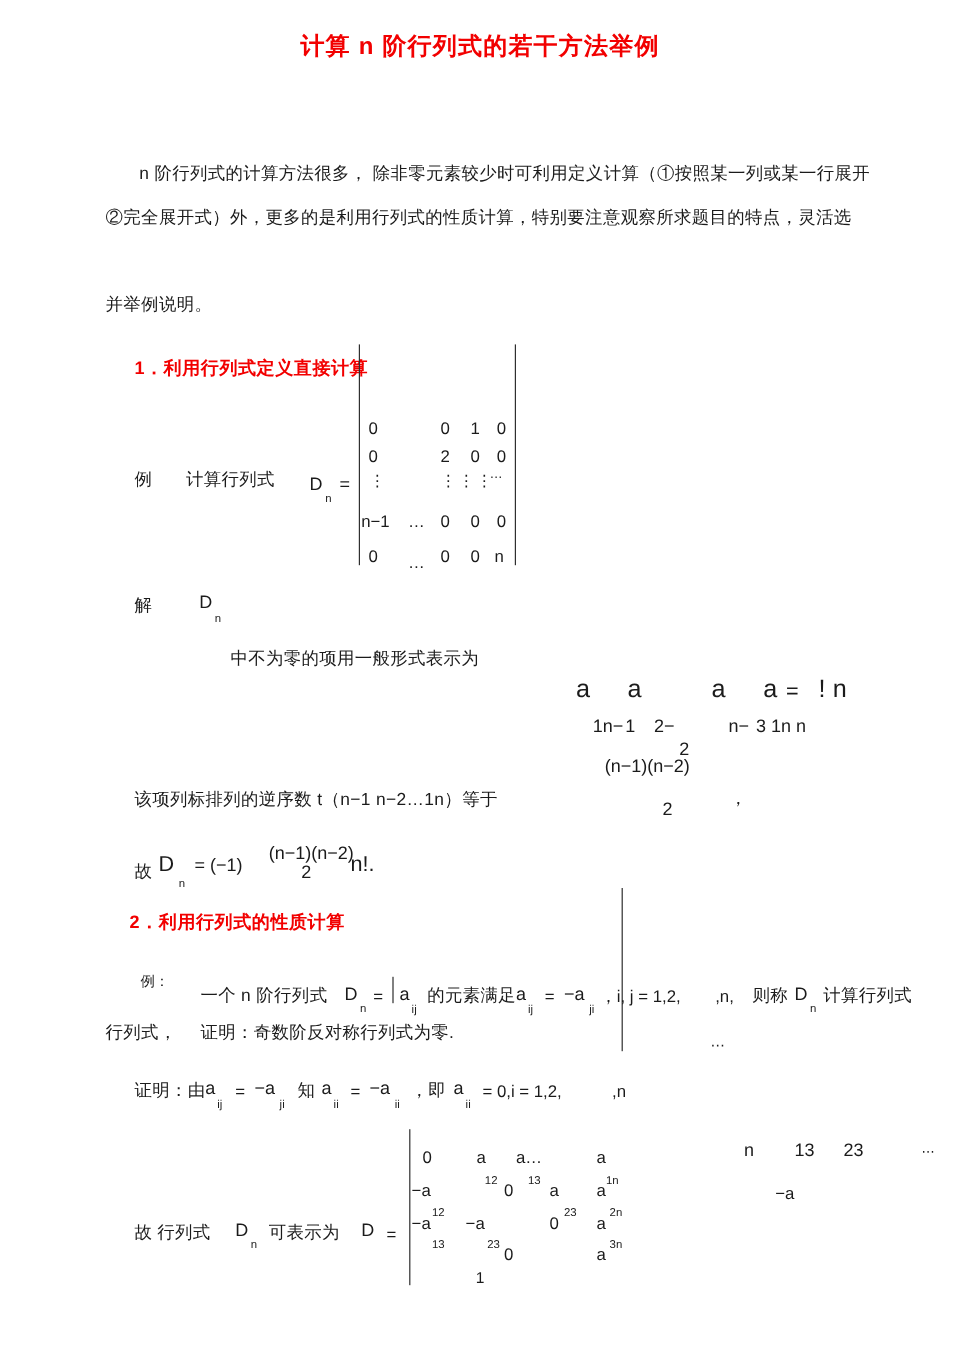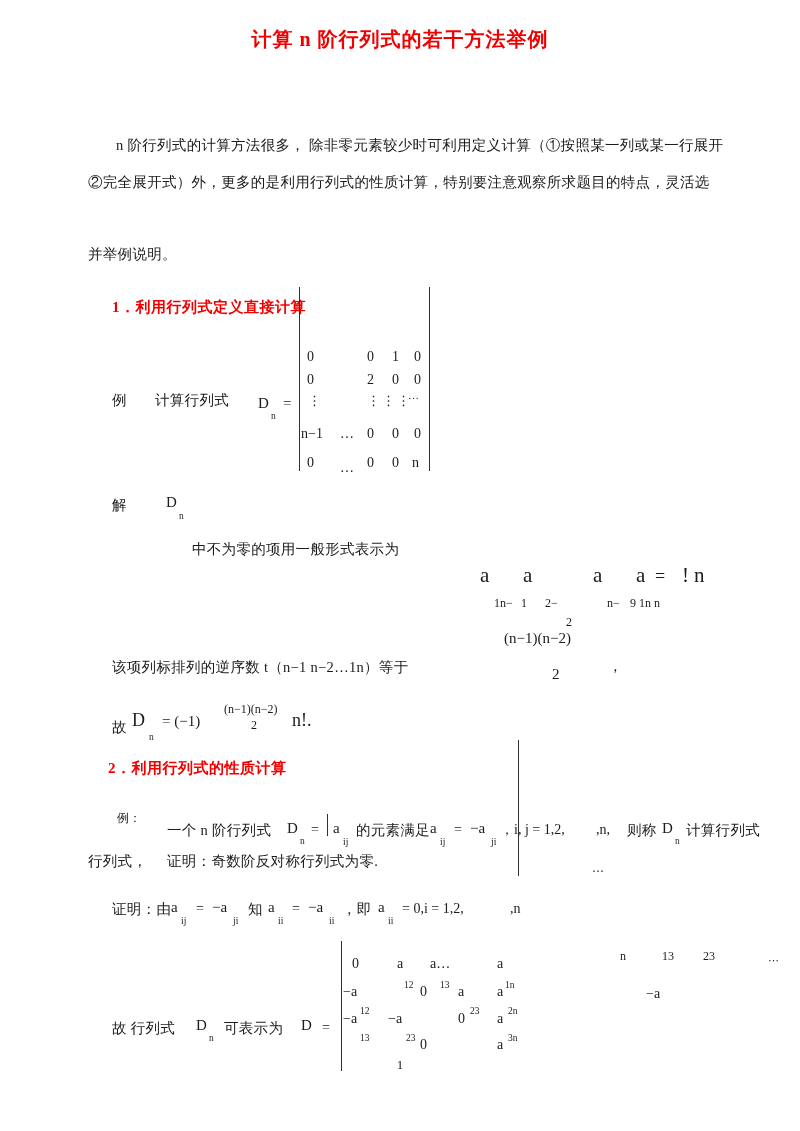--- a/index.html
+++ b/index.html
@@ -1,35 +1,35 @@
 <!DOCTYPE html>
 <html><head>
 <meta charset="utf-8">
 <style>
   * { margin:0; padding:0; box-sizing:border-box; }
   html,body { background:#ffffff; }
   .page {
     position:relative; width:800px; height:1131px; margin:0 auto;
     background:#ffffff; overflow:hidden;
-    font-family:Liberation Serif, serif;
+    font-family:Liberation Sans, sans-serif;
     color:#1b1b1b;
   }
   .t { position:absolute; white-space:pre; line-height:1.15; }
   .title { font-size:20px; font-weight:bold; color:#f20000; letter-spacing:1px; text-align:center; }
   .cn { font-size:14.5px; letter-spacing:0.3px; }
   .red { color:#f20000; font-weight:bold; font-size:15px; letter-spacing:0.5px; }
   .m14 { font-size:14px; }
   .m15 { font-size:15px; }
   .m13 { font-size:13px; }
   .m12 { font-size:12px; }
   .m11 { font-size:11px; }
   .big { font-size:21px; }
   .d18 { font-size:18px; }
   .sub { font-size:9.5px; }
-  .sub10 { font-size:12px; }
+  .sub10 { font-size:15px; }
   .vline { position:absolute; width:1px; background:#2f2f2f; }
   .pageno { text-align:center; font-size:13px; }
 </style>
 </head>
 <body>
 
 <div class="page">
 
   <div class="t title" style="left:0;top:28px;width:800px;">计算 n 阶行列式的若干方法举例</div>
 
@@ -85,21 +85,21 @@
   <div class="t big" style="left:523px;top:563px;">a</div>
   <div class="t big" style="left:593px;top:563px;">a</div>
   <div class="t big" style="left:636px;top:563px;">a</div>
   <div class="t d18" style="left:655px;top:566px;">=</div>
   <div class="t big" style="left:682px;top:563px;">!</div>
   <div class="t big" style="left:694px;top:563px;">n</div>
   <div class="t sub10" style="left:494px;top:597px;">1n−</div>
   <div class="t sub10" style="left:521px;top:597px;">1</div>
   <div class="t sub10" style="left:545px;top:597px;">2−</div>
   <div class="t sub10" style="left:607px;top:597px;">n−</div>
-  <div class="t sub10" style="left:630px;top:597px;">9 1n n</div>
+  <div class="t sub10" style="left:630px;top:597px;">3 1n n</div>
   <div class="t sub10" style="left:566px;top:616px;">2</div>
 
   <div class="t m15" style="left:504px;top:630px;">(n−1)(n−2)</div>
   <div class="t m15" style="left:552px;top:666px;">2</div>
   <div class="t cn" style="left:608px;top:658px;">，</div>
   <div class="t cn" style="left:112px;top:659px;">该项列标排列的逆序数 t（n−1 n−2…1n）等于</div>
 
   <div class="t cn" style="left:112px;top:719px;">故</div>
   <div class="t d18" style="left:132px;top:710px;">D</div>
   <div class="t sub" style="left:149px;top:732px;">n</div>

